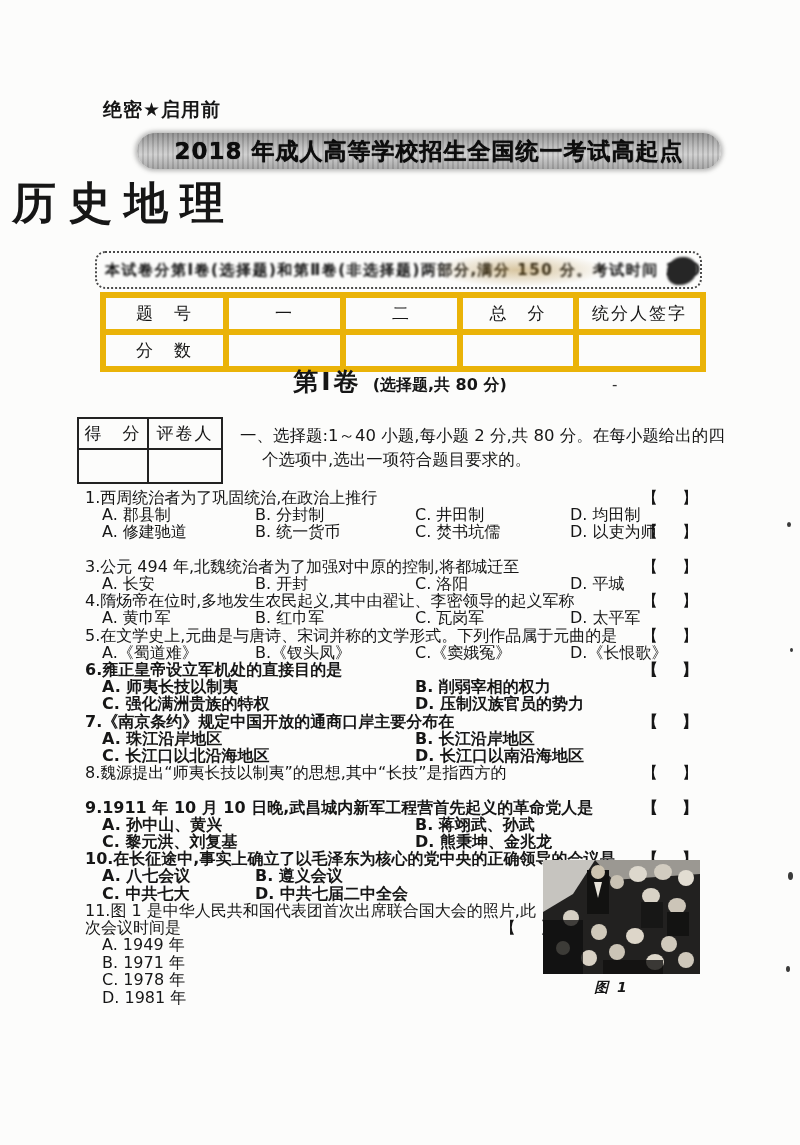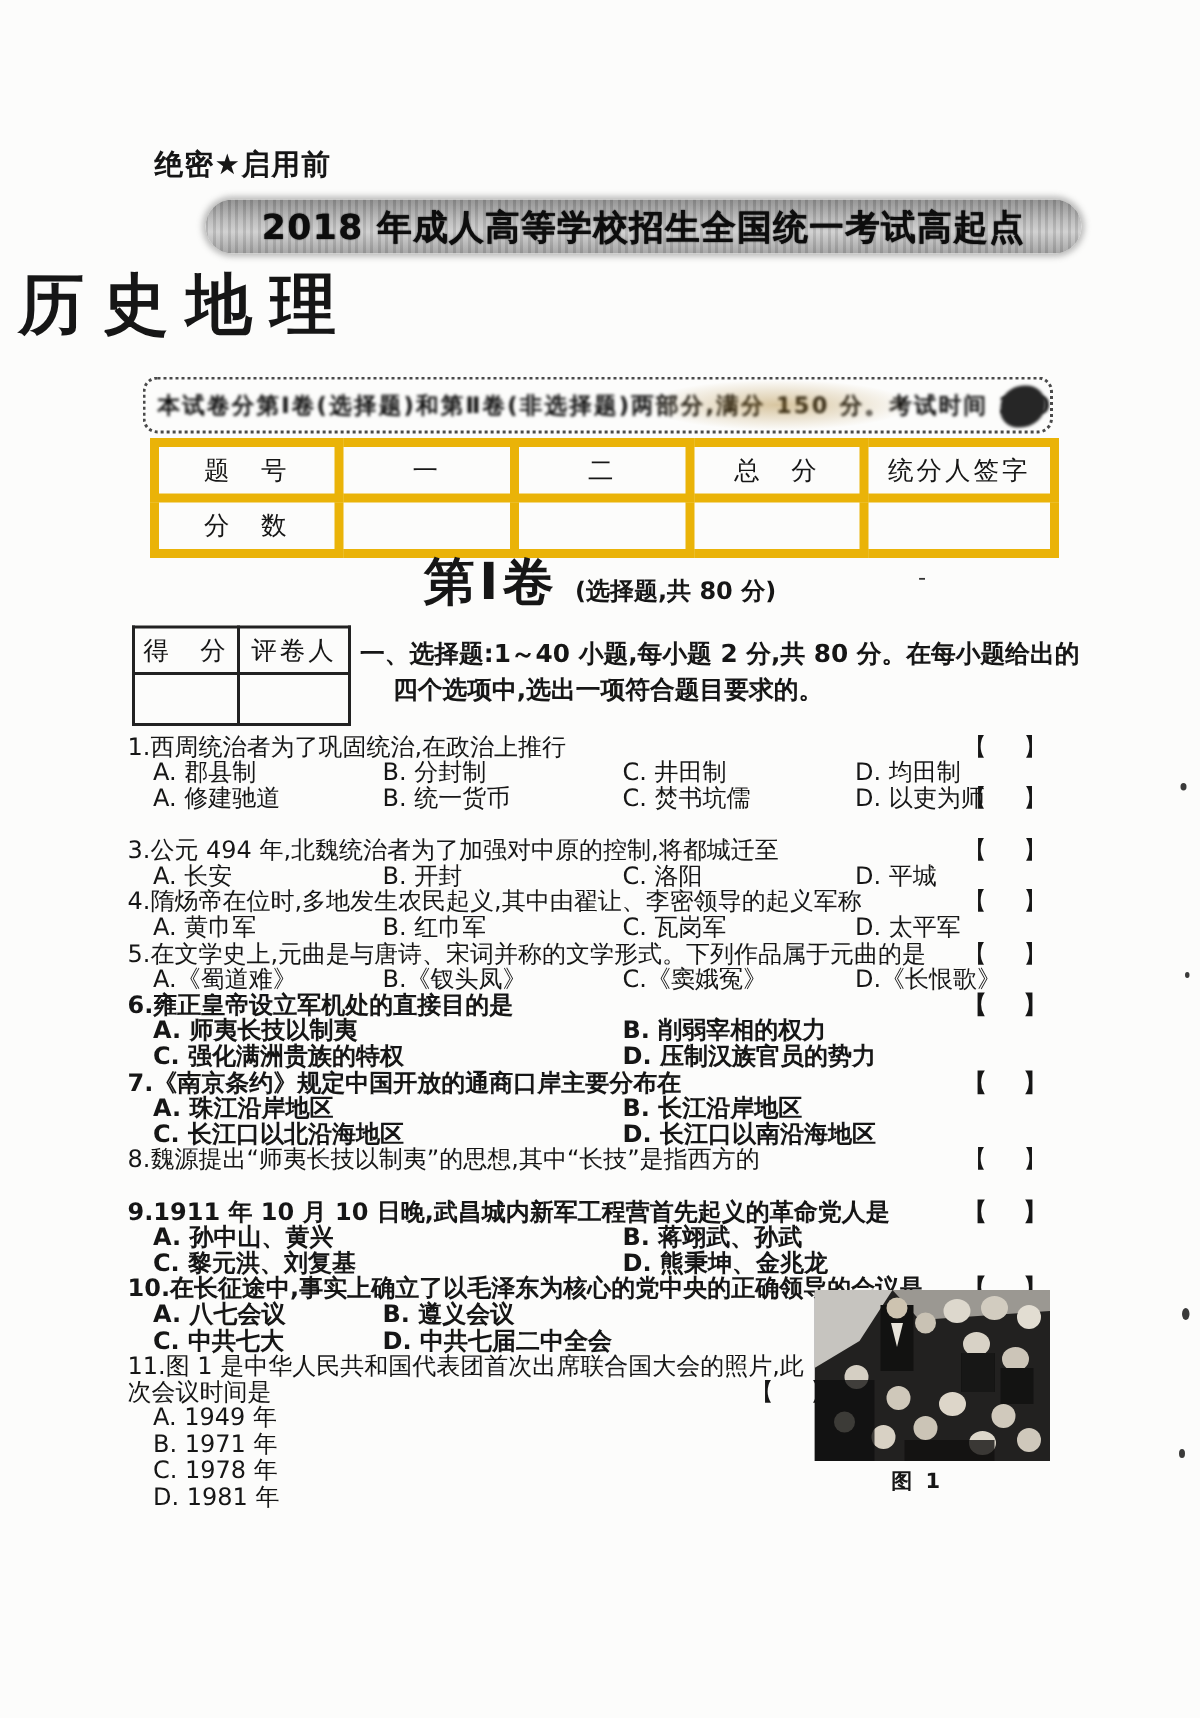--- a/index.html
+++ b/index.html
@@ -37,53 +37,53 @@
   .notice-blob { position:absolute; right:3px; top:4px; width:30px; height:28px;
     background:#262626; border-radius:55% 45% 60% 40%; filter:blur(1.2px); }
 
   
   .score-table { position:absolute; left:100px; top:292px; width:600px; border-collapse:collapse; table-layout:fixed; }
   .score-table td { border:6px solid #eab308; height:31px; text-align:center;
     font-size:17px; letter-spacing:2px; padding:0; }
 
   
   .section-head { position:absolute; left:0; top:365px; width:100%; text-align:center; }
-  .vol { font-size:34px; font-weight:bold; letter-spacing:3px; }
+  .vol { font-size:25px; font-weight:bold; letter-spacing:3px; }
   .volnote { font-size:16px; font-weight:bold; margin-left:6px; }
   .head-dash { position:absolute; left:612px; top:376px; font-size:15px; color:#333; }
 
   
-  .grader { position:absolute; left:88px; top:417px; border-collapse:collapse; table-layout:fixed; }
+  .grader { position:absolute; left:77px; top:417px; border-collapse:collapse; table-layout:fixed; }
   .grader td { border:2px solid #222; text-align:center; font-size:17px; letter-spacing:2px; padding:0; }
   .grader .r1 td { height:29px; }
   .grader .r2 td { height:32px; }
 
   
   .instruction { position:absolute; left:240px; top:424px; width:470px;
-    font-size:16.5px; font-weight:bold; line-height:24px;
+    font-size:16.5px; font-weight:normal; line-height:24px;
     padding-left:22px; text-indent:-22px; }
 
   
   .questions { position:absolute; left:85px; top:489px; width:617px;
     font-size:16px; line-height:17.2px; }
   .q { position:relative; }
   .h2 { height:34.4px; }
   .h3 { height:51.6px;font-weight:bold; }
   .h6 { height:104px; }
   .stem-line { white-space:nowrap; }
   .bk { position:absolute; right:0; top:0; font-size:16px; letter-spacing:4px; }
   .opts4 { display:grid; grid-template-columns:153px 160px 155px auto; padding-left:17px; }
   .opts2w { display:grid; grid-template-columns:313px auto; padding-left:17px; }
   .opts2n { display:grid; grid-template-columns:153px auto; padding-left:17px; }
   .optlist div { padding-left:17px; height:17.6px; }
   .q11 .stem-line { white-space:normal; width:462px; }
   .q11 .bk { right:auto; left:415px; top:17.2px; }
 
   
-  .figure { position:absolute; left:543px; top:860px; width:137px; text-align:center; }
+  .figure { position:absolute; left:543px; top:860px; width:137px; text-align:center;font-style:italic; }
   .figure svg { display:block; width:157px; height:114px; }
   .figure-caption { margin-top:5px; font-size:14px; font-weight:bold; letter-spacing:2px; }
 
   
   .speck { position:absolute; background:#3a3a3a; border-radius:50%; }
 </style>
 </head>
 <body>
 
 <div class="page">

